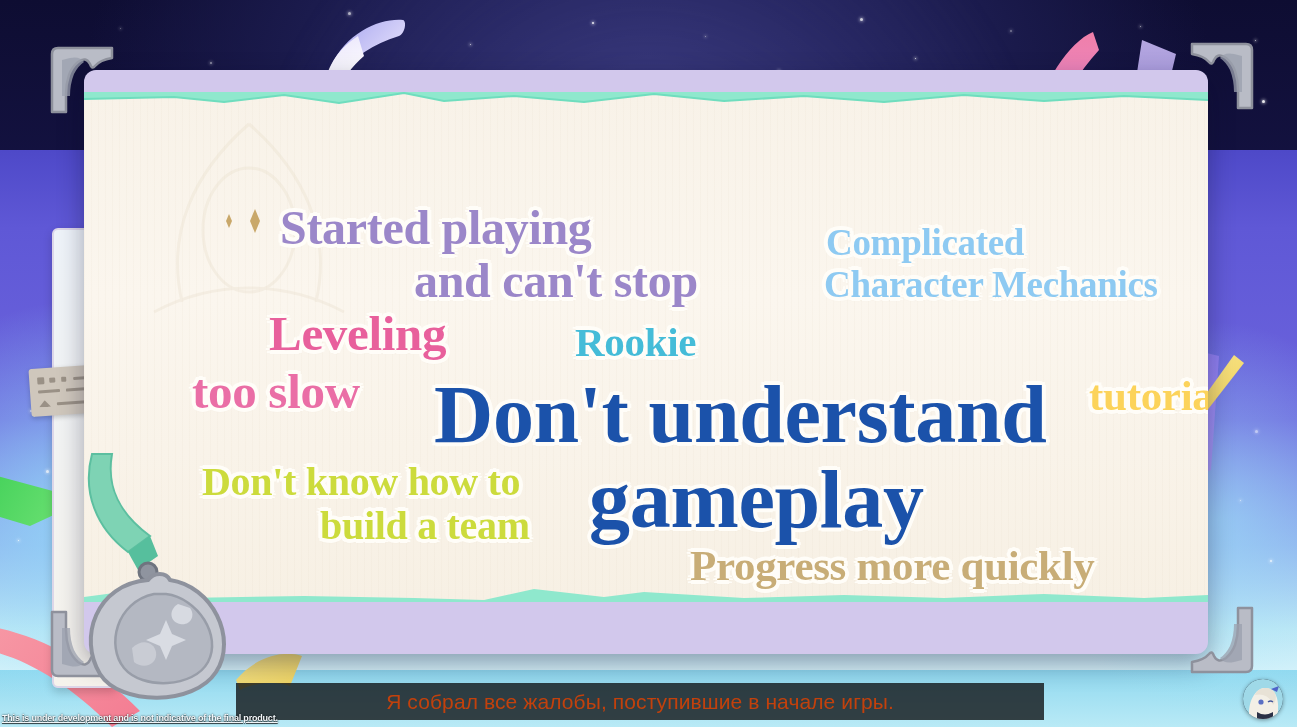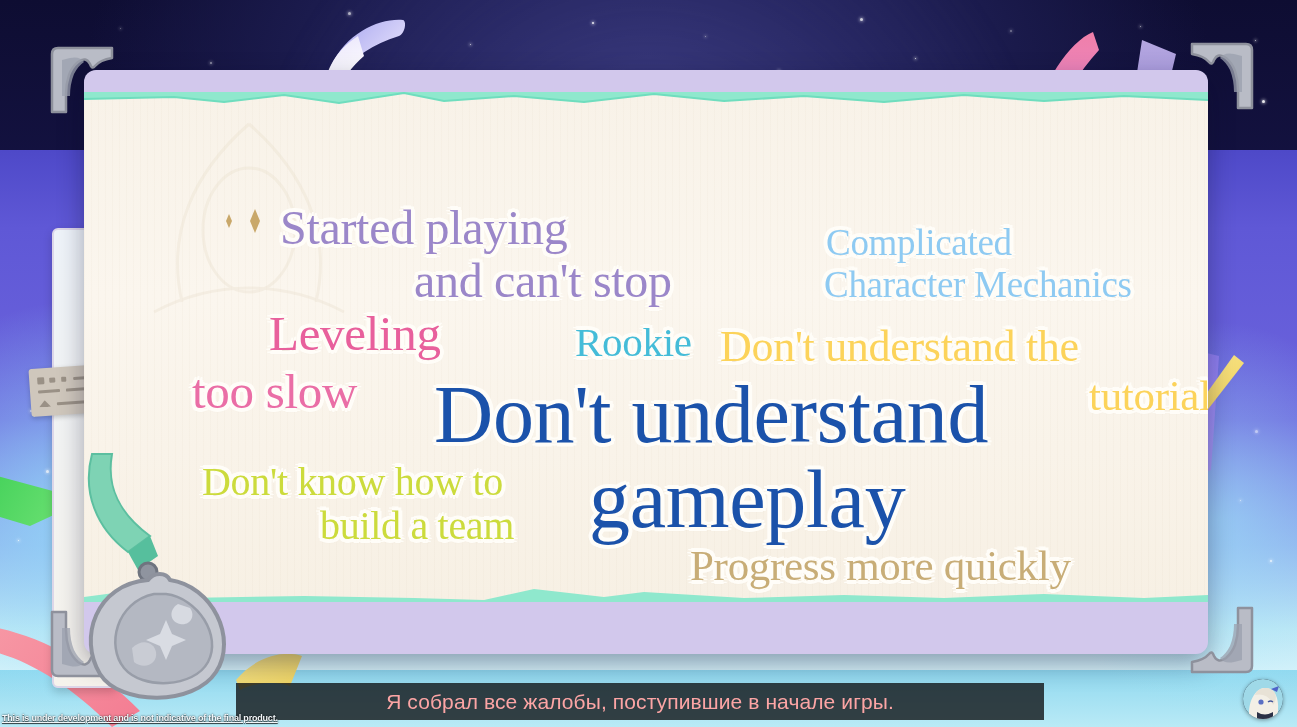--- a/index.html
+++ b/index.html
@@ -146,39 +146,39 @@
   
   .spk { position:absolute; }
   .spk svg { display:block; }
   .spk-tl { left:128px; top:112px; }
 
   
   #cloud { position:absolute; inset:0; }
   .w {
     position:absolute;
     font-family:"Liberation Serif", serif;
-    font-weight:400;
+    font-weight:700;
     white-space:pre;
     line-height:.98;
     letter-spacing:-.3px;
     text-shadow:
       -3px -3px 0 #fffdf8,  3px -3px 0 #fffdf8,
       -3px  3px 0 #fffdf8,  3px  3px 0 #fffdf8,
       -4px  0   0 #fffdf8,  4px  0   0 #fffdf8,
        0   -4px 0 #fffdf8,  0    4px 0 #fffdf8,
        0 2px 3px rgba(160,140,110,.25);
   }
 
   
   #subtitle {
     position:absolute; left:236px; top:683px; width:808px; height:37px;
     background:rgba(16,20,22,.80);
     display:flex; align-items:center; justify-content:center;
     font-family:"Liberation Sans", sans-serif;
-    font-size:21px; color:#fca5a5; letter-spacing:.1px;
+    font-size:21px; color:#c2410c; letter-spacing:.1px;
   }
   #disclaimer {
     position:absolute; left:2px; top:713px;
     font-family:"Liberation Sans", sans-serif;
     font-size:9px; font-weight:700; color:#f2f6f9;
     text-shadow:0 0 2px rgba(0,0,0,.8), 0 1px 1px rgba(0,0,0,.6);
     letter-spacing:-.2px; white-space:nowrap;text-decoration:underline;
   }
   #avatar {
     position:absolute; left:1243px; top:679px; width:40px; height:40px;
@@ -289,21 +289,20 @@
       </div>
 
       <div id="cloud">
           <div class="w" style="left: 196px; top: 112px; font-size: 48px; color: rgb(155, 135, 201);">Started playing</div>
           <div class="w" style="left: 330px; top: 165px; font-size: 48px; color: rgb(155, 135, 201);">and can't stop</div>
           <div class="w" style="left: 742px; top: 133px; font-size: 37px; color: rgb(142, 202, 242);">Complicated</div>
           <div class="w" style="left: 740px; top: 175px; font-size: 37px; color: rgb(142, 202, 242);">Character Mechanics</div>
           <div class="w" style="left: 185px; top: 218px; font-size: 49px; color: rgb(232, 96, 156);">Leveling</div>
           <div class="w" style="left: 108px; top: 276px; font-size: 49px; color: rgb(234, 110, 166);">too slow</div>
           <div class="w" style="left: 444px; top: 230px; font-size: 41px; color: rgb(69, 188, 216); margin-left: 47px;">Rookie</div>
-          <div class="w" style="left: 636px; top: 233px; font-size: 44px; color: rgb(252, 211, 90);">Don't understand the</div>
           <div class="w" style="left: 1005px; top: 283px; font-size: 43px; color: rgb(252, 211, 90);">tutorial</div>
           <div class="w" style="left: 350px; top: 283px; font-size: 82px; color: rgb(27, 82, 170);">Don't understand</div>
           <div class="w" style="left: 505px; top: 368px; font-size: 82px; color: rgb(27, 82, 170);">gameplay</div>
           <div class="w" style="left: 118px; top: 370px; font-size: 40px; color: rgb(204, 219, 60);">Don't know how to</div>
           <div class="w" style="left: 236px; top: 414px; font-size: 40px; color: rgb(204, 219, 60);">build a team</div>
           <div class="w" style="left: 606px; top: 453px; font-size: 43px; color: rgb(200, 173, 119);">Progress more quickly</div>
         </div>
 
     </div>
   </div>

